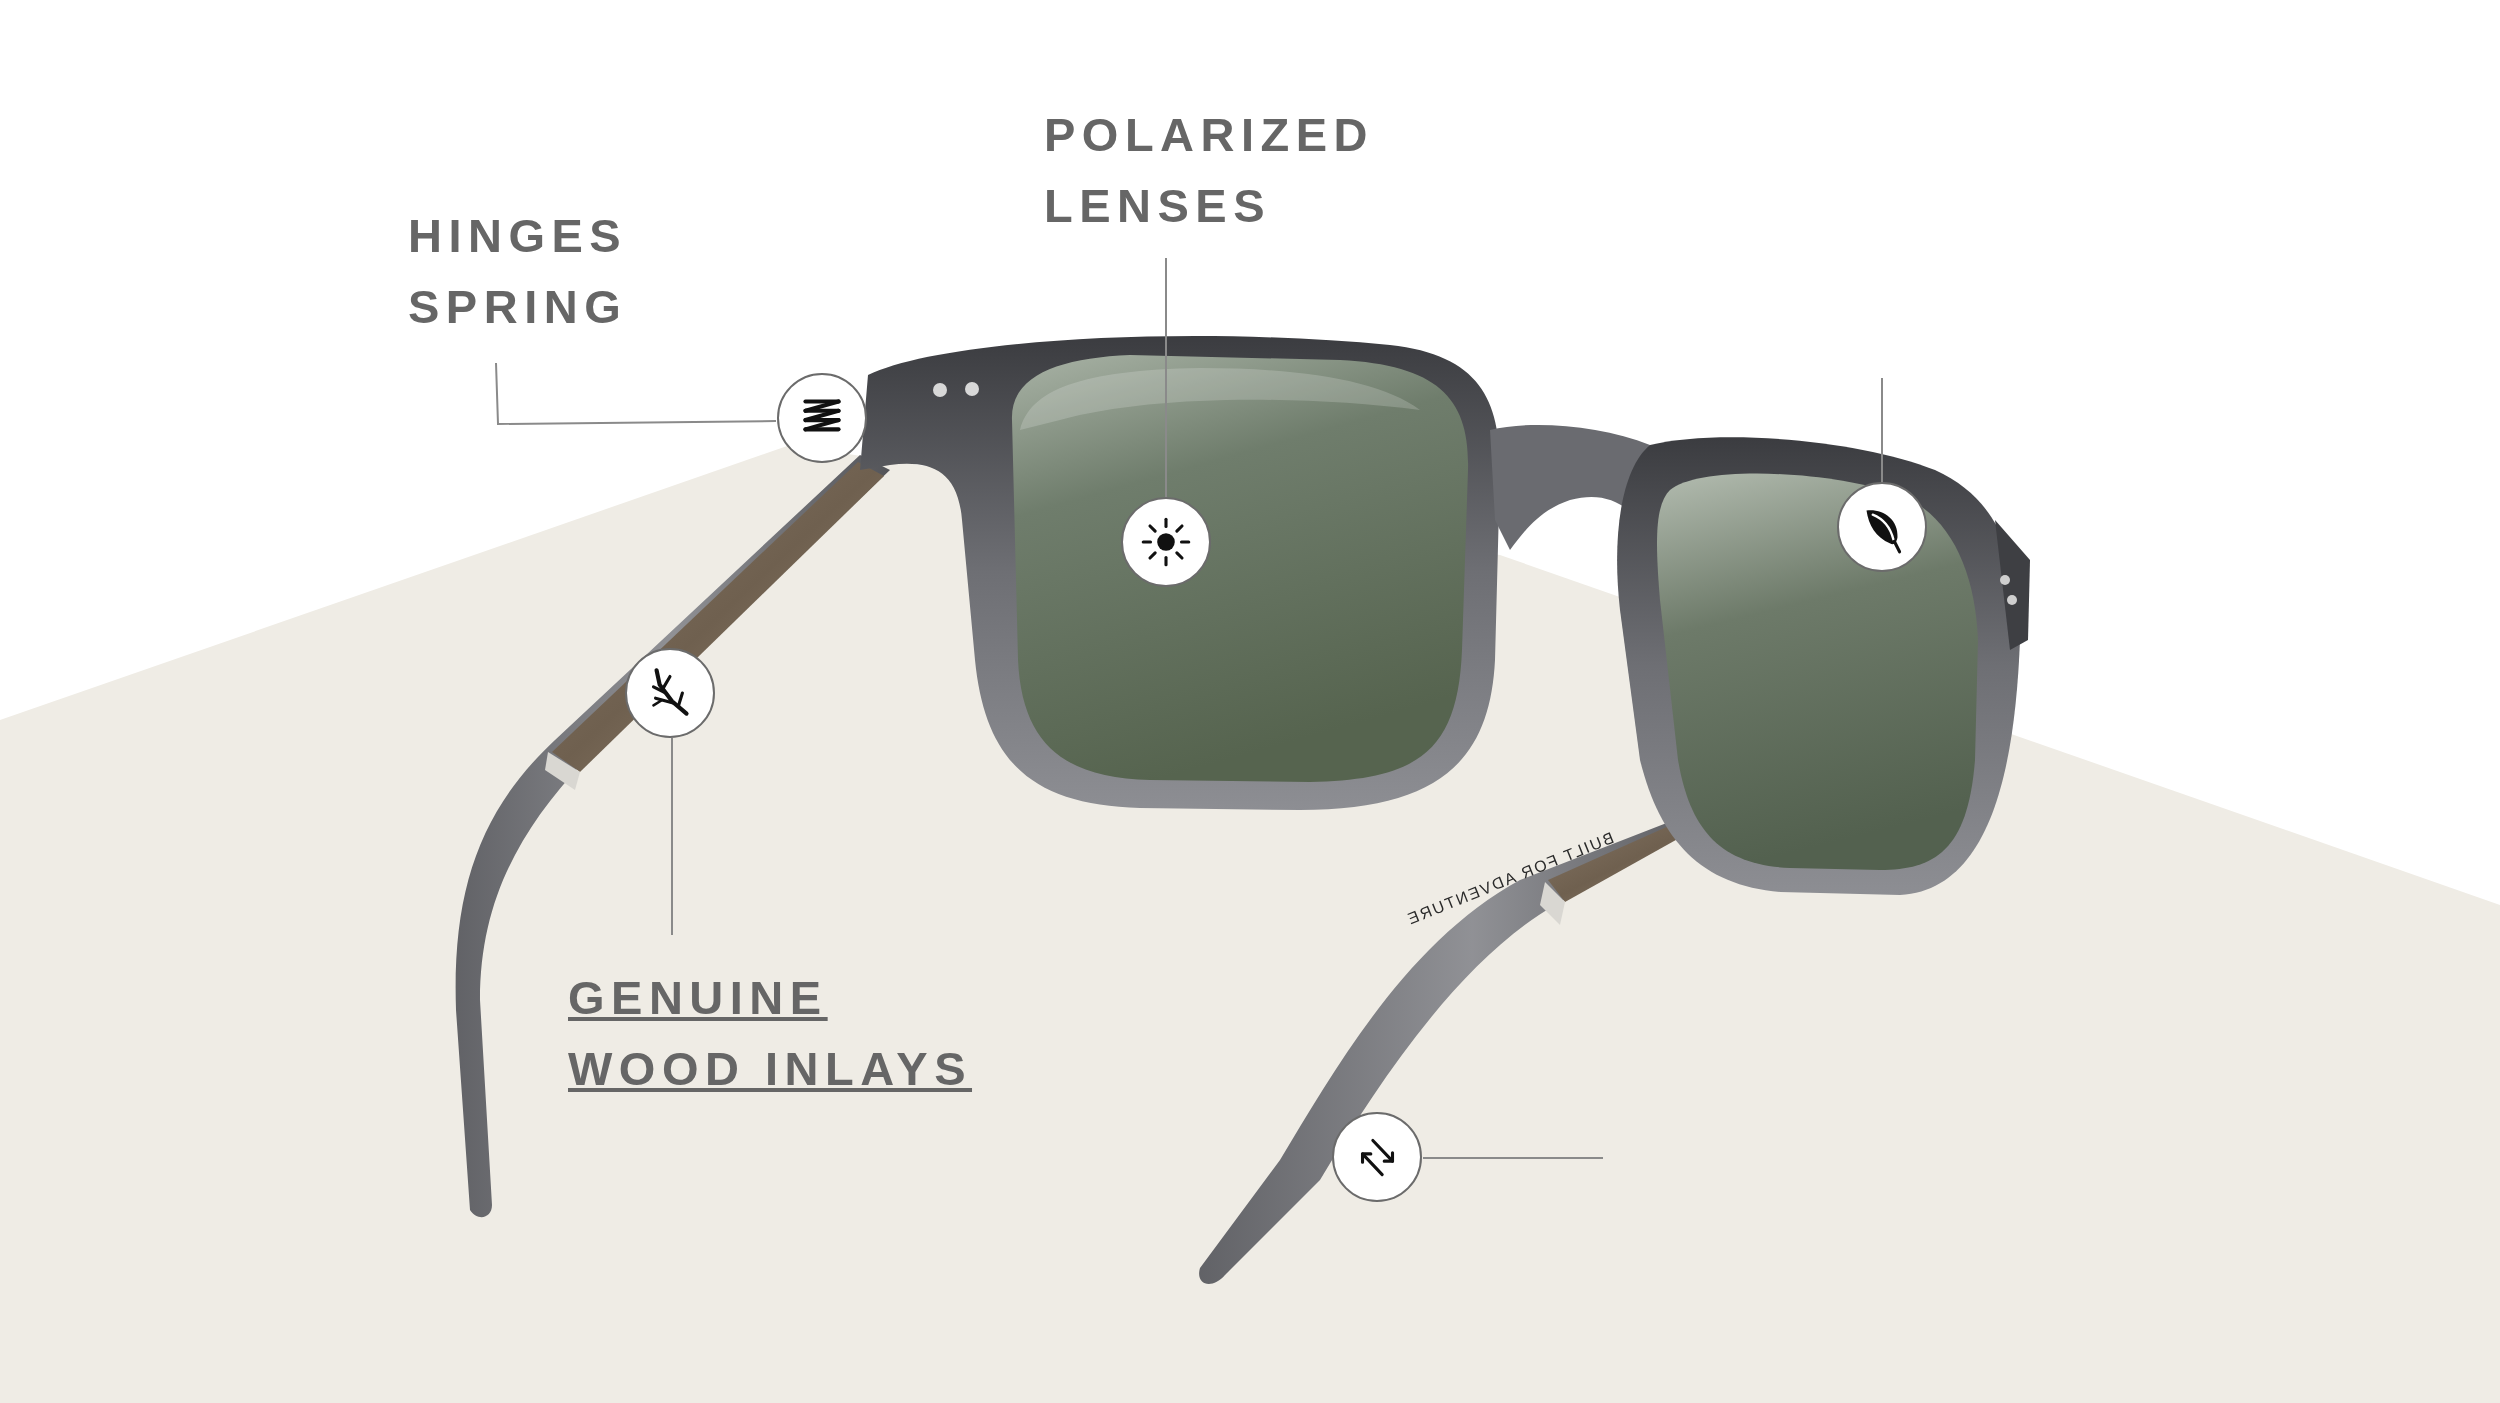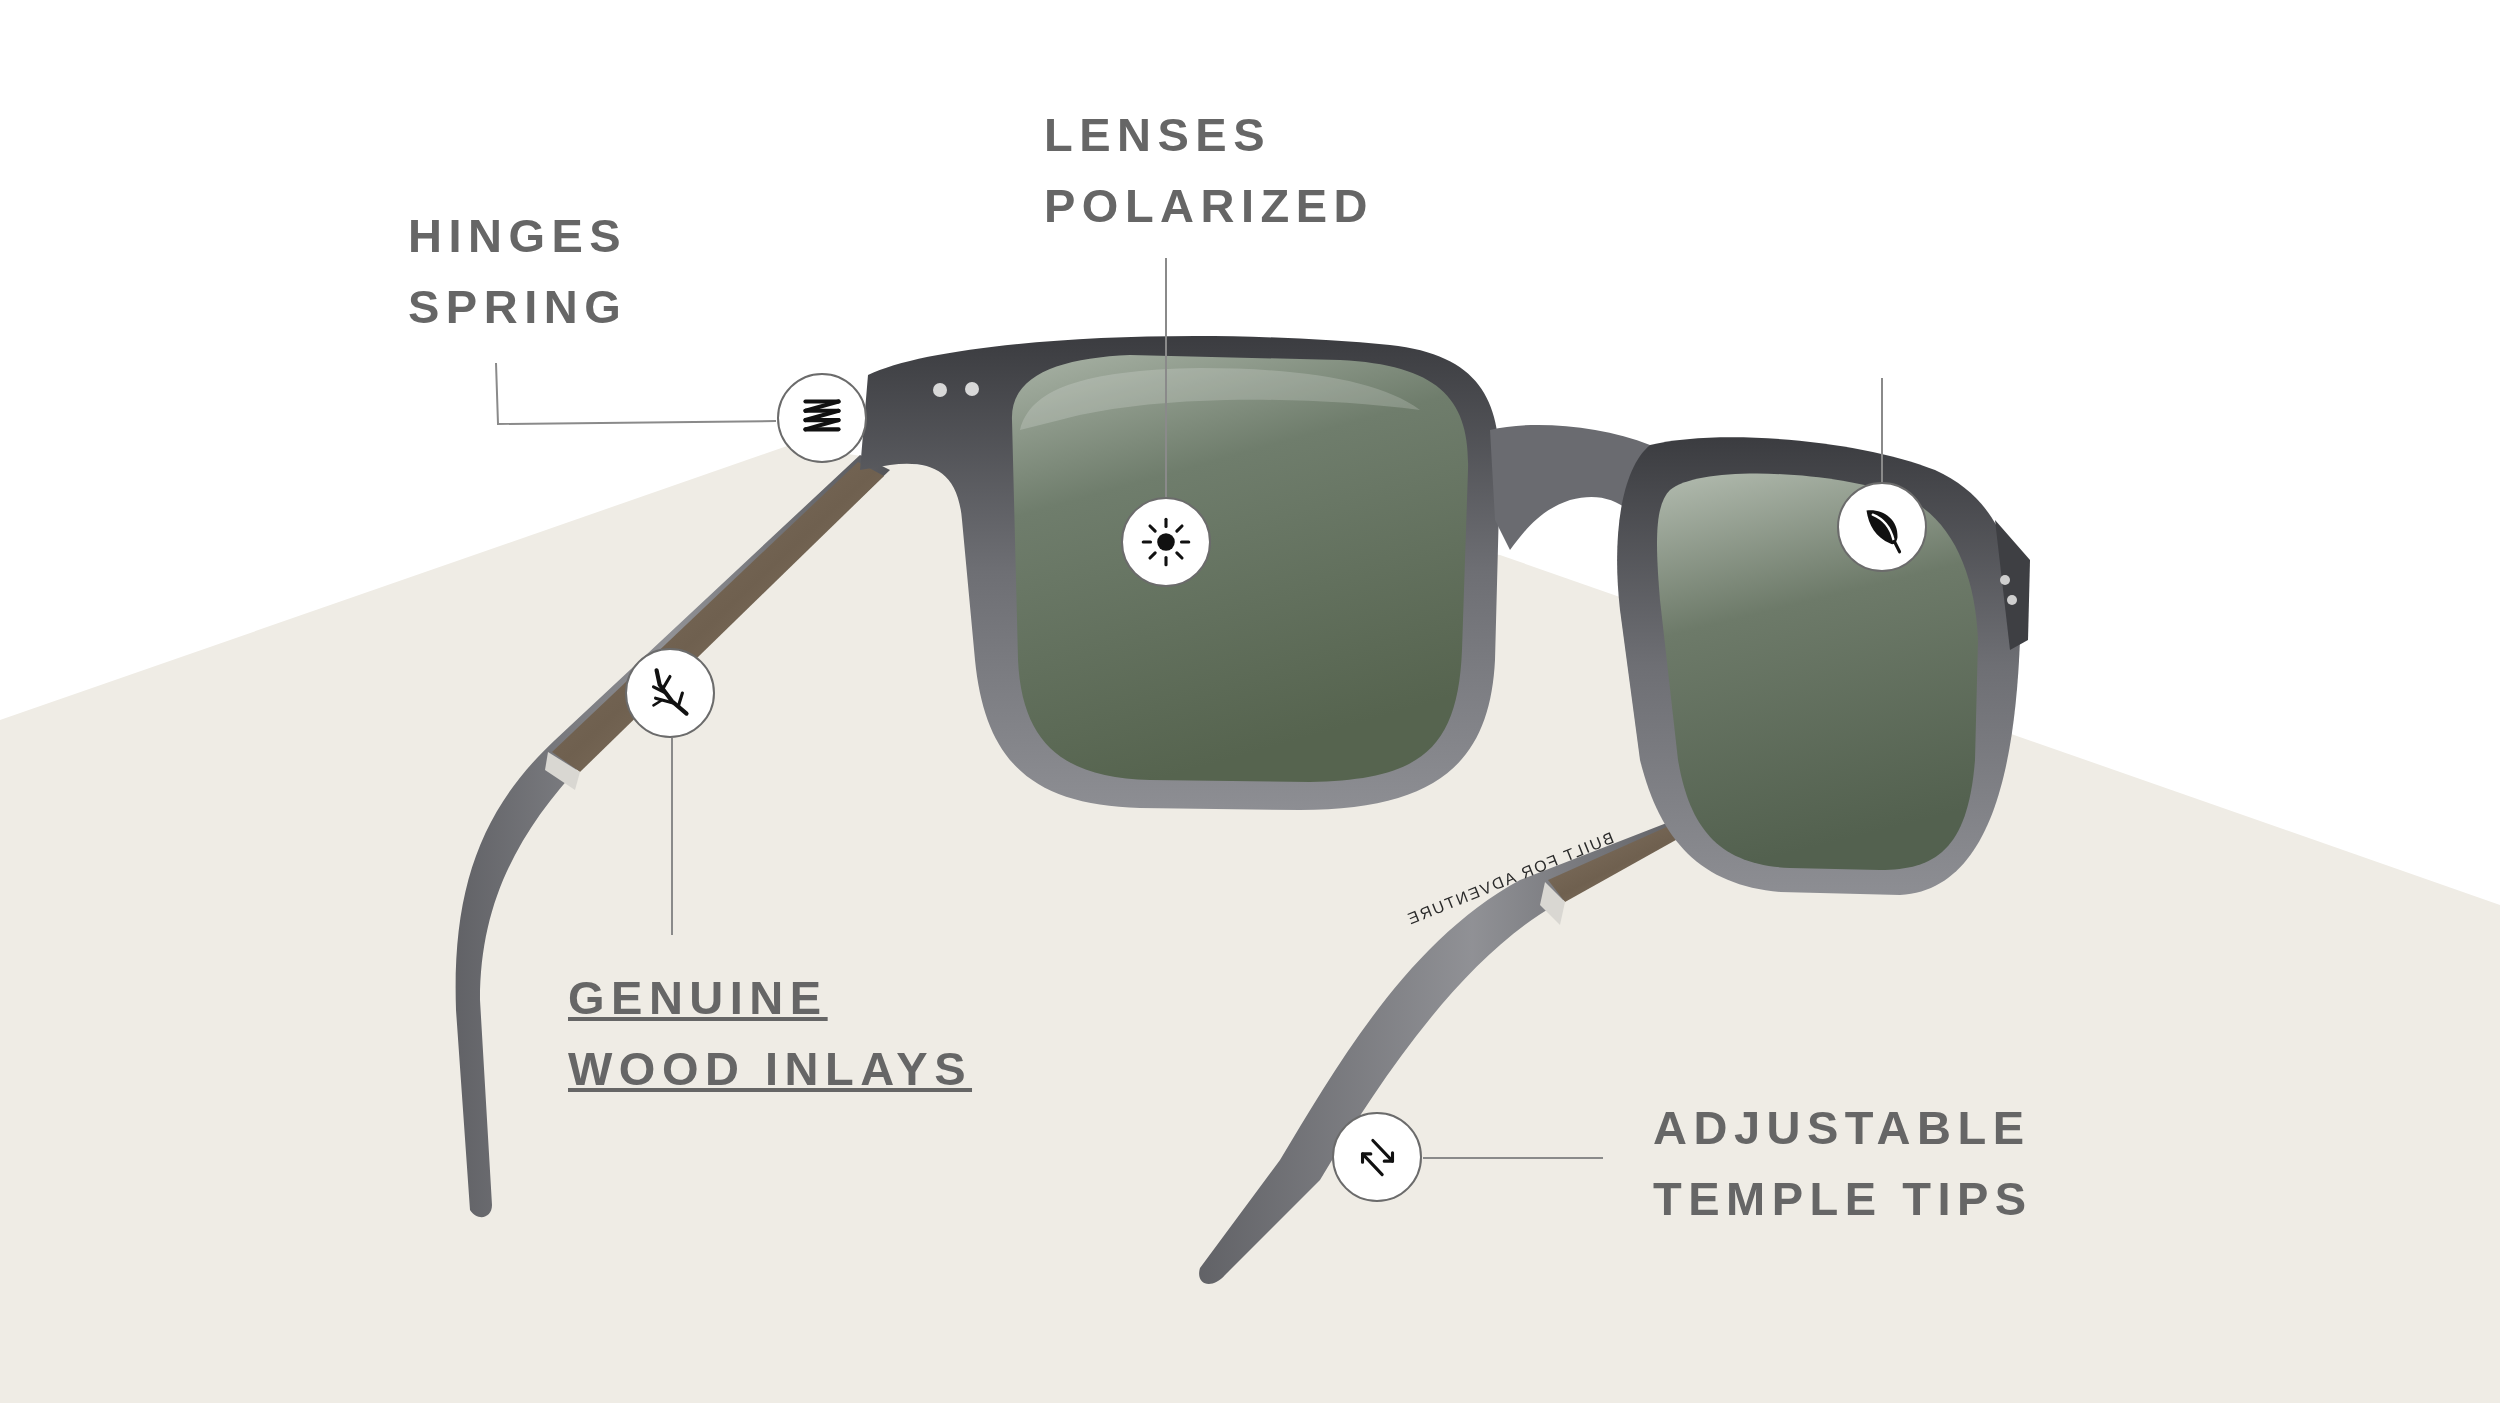--- a/index.html
+++ b/index.html
@@ -186,30 +186,26 @@
       </g>
     </svg>
   </div>
 
   <div class="label" style="left:408px; top:200px;">
     <span class="line">HINGES</span>
     <span class="line">SPRING</span>
   </div>
 
   <div class="label" style="left:1044px; top:99px;">
+    <span class="line">POLARIZED</span>
     <span class="line">LENSES</span>
-    <span class="line">POLARIZED</span>
   </div>
 
   <div class="label" style="left:1717px; top:213px;">
   </div>
 
   <div class="label" style="left:568px; top:962px;text-decoration:underline;">
     <span class="line">GENUINE</span>
     <span class="line">WOOD INLAYS</span>
   </div>
 
-  <div class="label" style="left:1653px; top:1092px;">
-    <span class="line">ADJUSTABLE</span>
-    <span class="line">TEMPLE TIPS</span>
-  </div>
 
 </div>
 
 </body></html>

